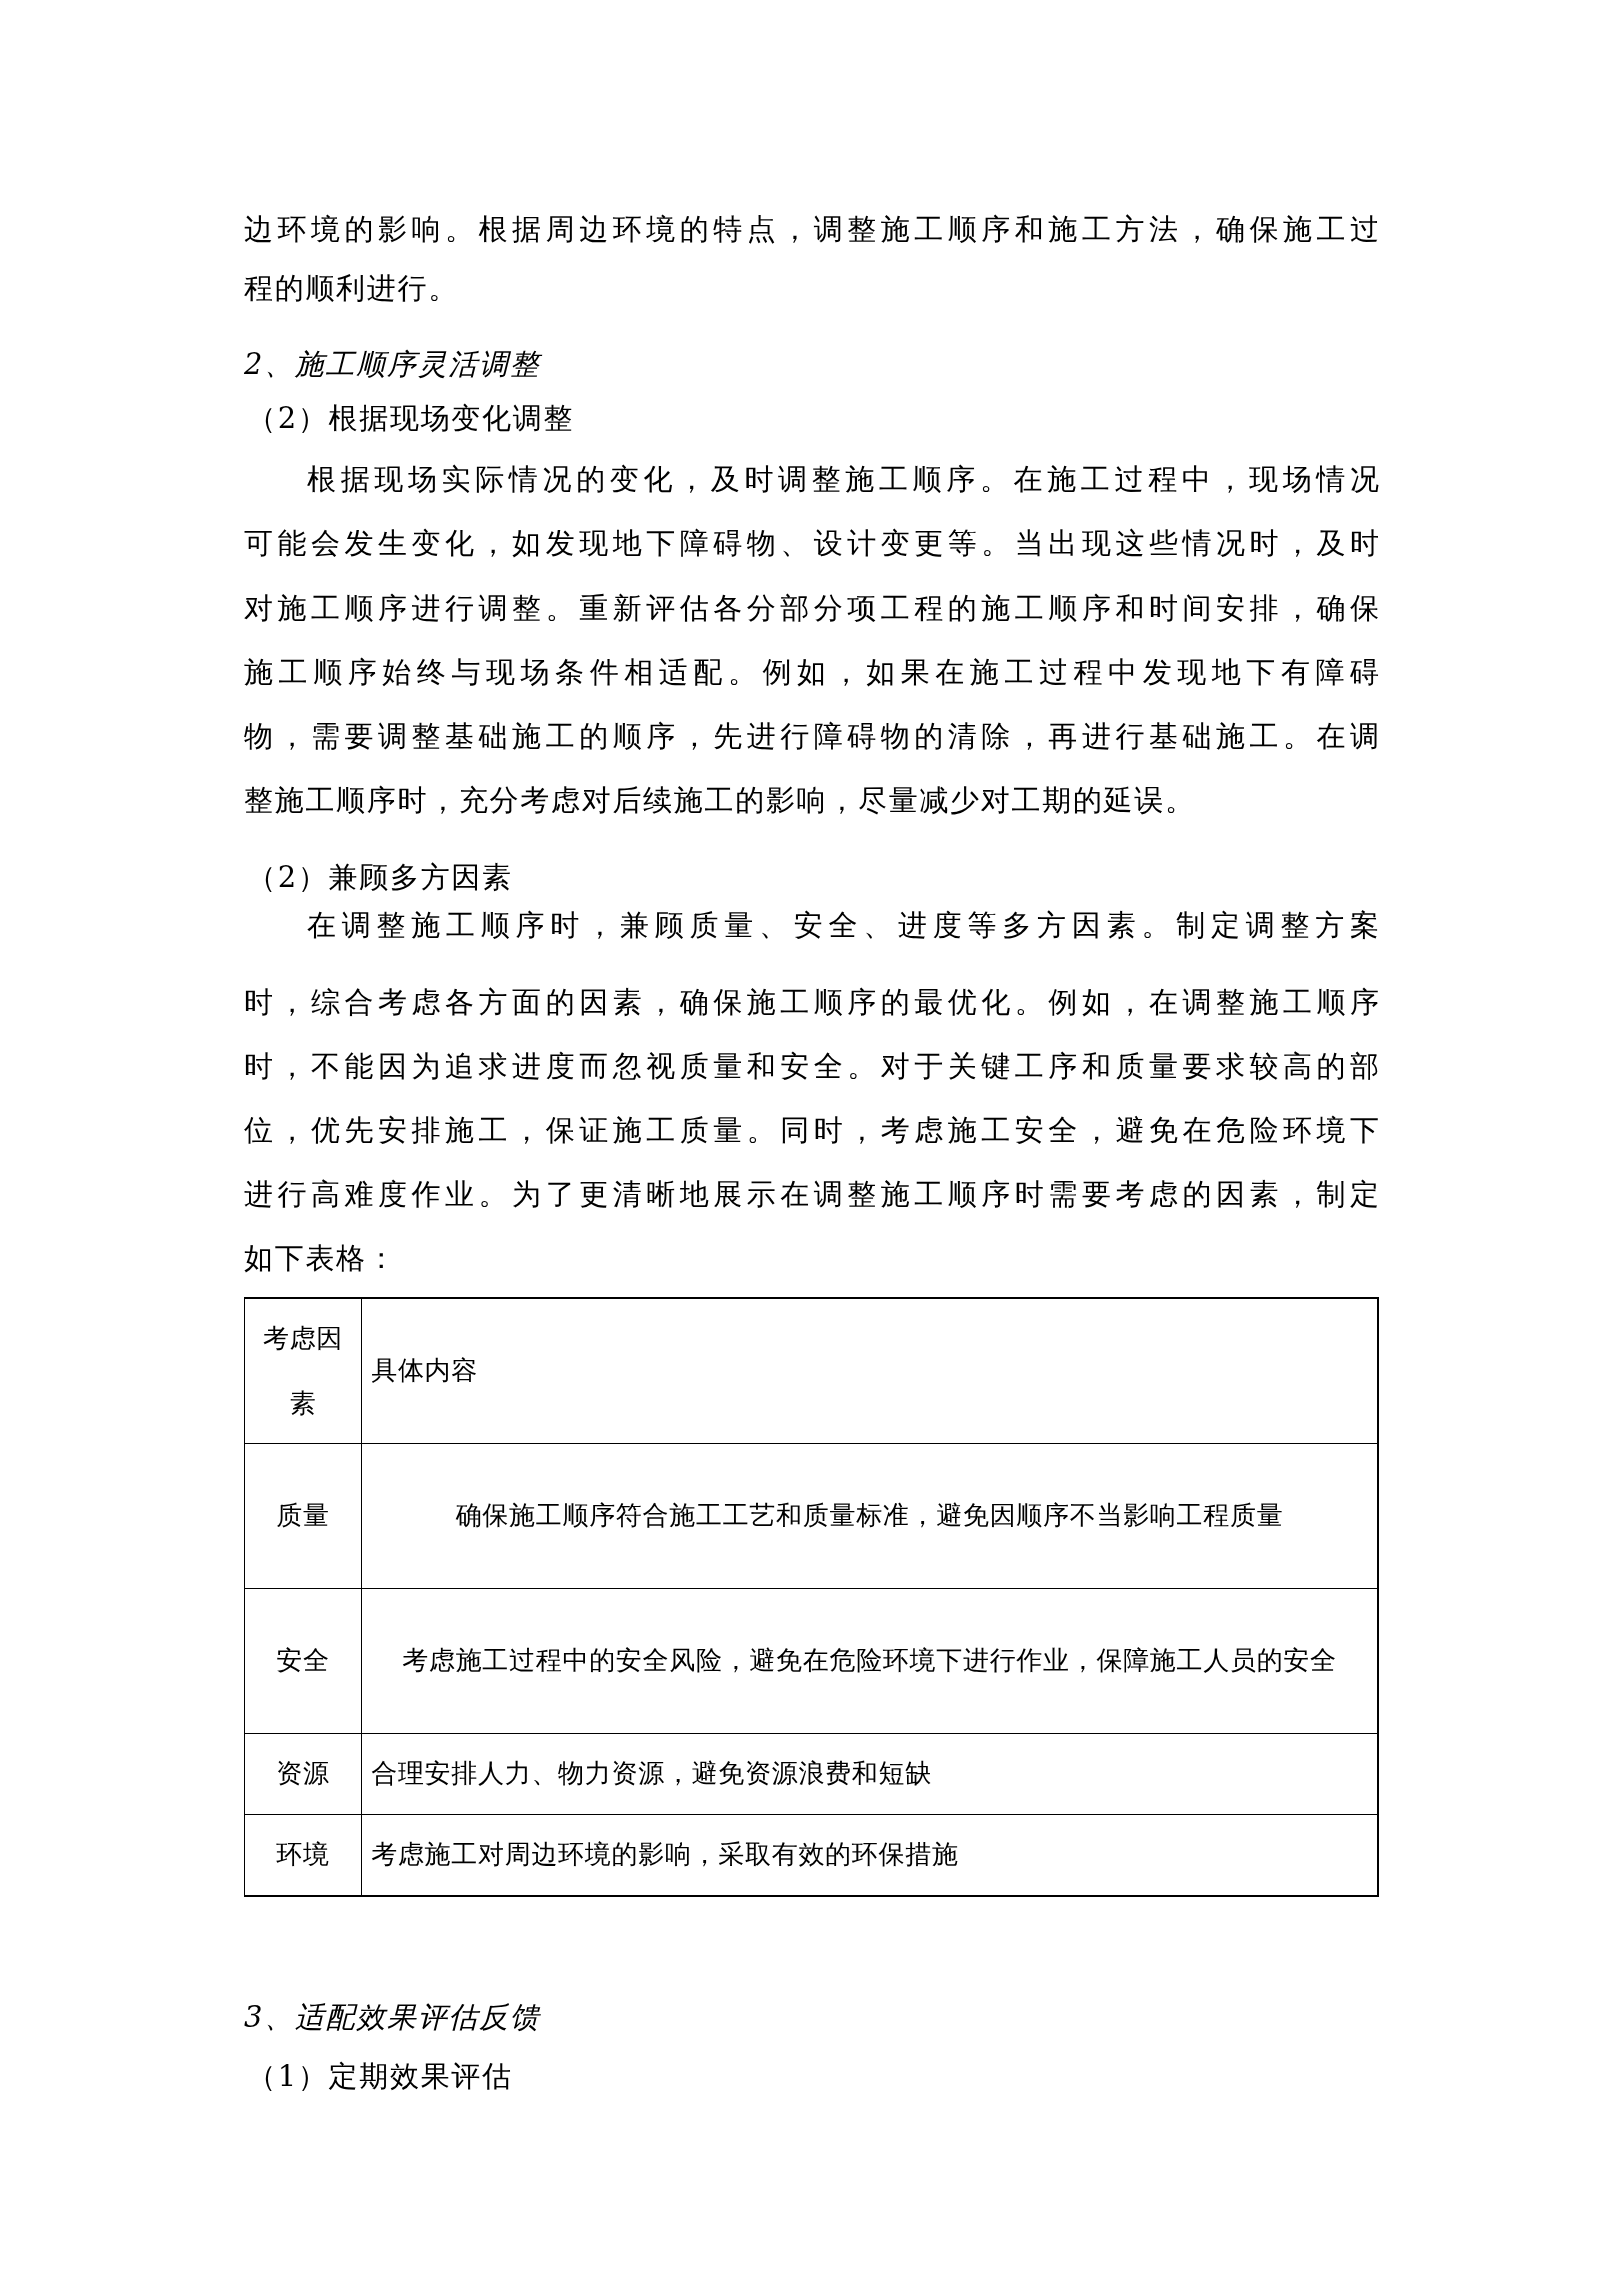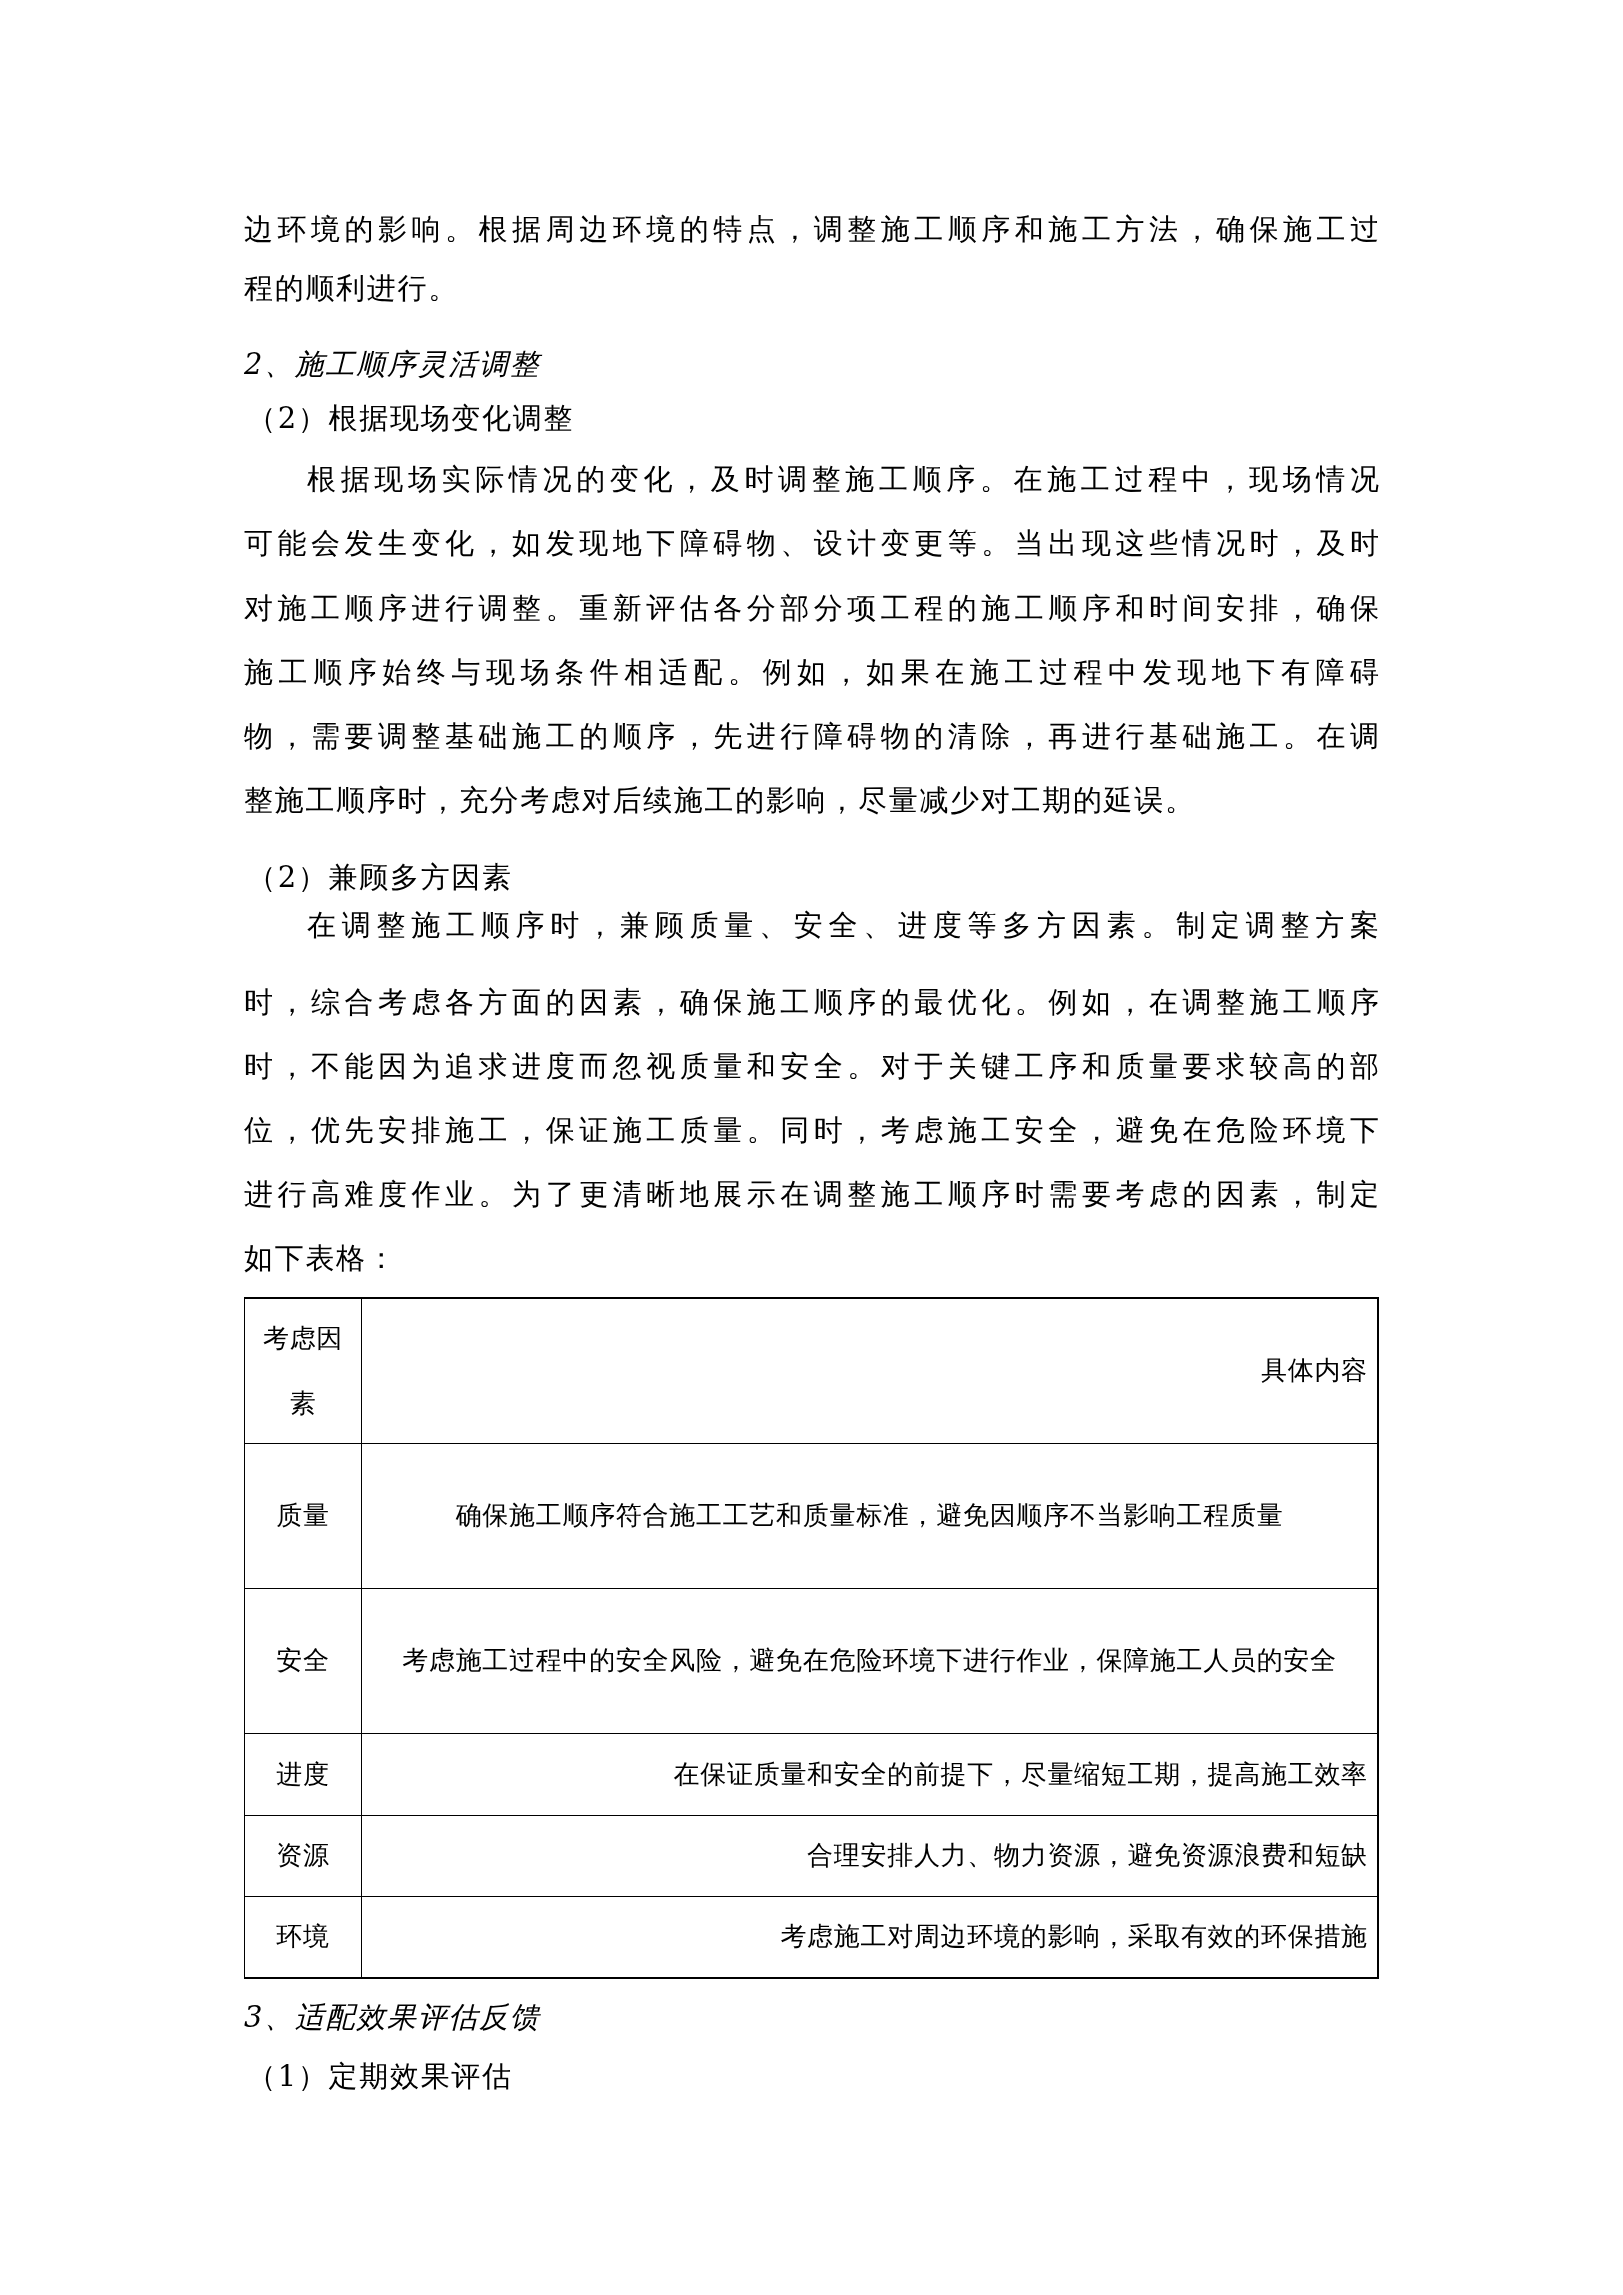--- a/index.html
+++ b/index.html
@@ -10,21 +10,21 @@
     .justify { width: 1135px; text-align: justify; text-align-last: justify; letter-spacing: 0; }
     .indent { left: 307px; width: 1072px; }
     .heading { left: 244px; font-style: italic; }
     .sub { left: 247px; }
     table.factors { position: absolute; left: 244px; top: 1297px; width: 1135px;
                     border-collapse: collapse; table-layout: fixed; }
     table.factors td { border: 1.3px solid #000; text-align: center; vertical-align: middle;
                        font-size: 26px; line-height: 65px; padding: 0 9.2px; letter-spacing: 0.7px; }
     table.factors td.col1 { width: 103px; padding: 0 6.5px; }
     table.factors td.col1.wrap { line-height: 65px; }
-    table.factors td.col2 { text-align: right; }
+    table.factors td.col2 { text-align: left; }
     table.factors td.col2.wrap { text-align: justify; text-align-last: center; padding: 0 10.5px; }
     table.factors tr:first-child td { border-top-width: 2px; }
     table.factors tr:last-child td { border-bottom-width: 2.6px; }
     table.factors td:last-child { border-right-width: 2.6px; }
   </style>
 </head>
 <body>
 
 <div class="line justify" style="top:211px;">边环境的影响。根据周边环境的特点，调整施工顺序和施工方法，确保施工过</div>
 <div class="line" style="top:270px;">程的顺利进行。</div>
@@ -54,24 +54,20 @@
     <td class="col2">具体内容</td>
   </tr>
   <tr style="height:145px;padding-left:12px;">
     <td class="col1">质量</td>
     <td class="col2 wrap">确保施工顺序符合施工工艺和质量标准，避免因顺序不当影响工程质量</td>
   </tr>
   <tr style="height:145px;">
     <td class="col1">安全</td>
     <td class="col2 wrap">考虑施工过程中的安全风险，避免在危险环境下进行作业，保障施工人员的安全</td>
   </tr>
-  <tr style="height:82px;">
-    <td class="col1">进度</td>
-    <td class="col2">在保证质量和安全的前提下，尽量缩短工期，提高施工效率</td>
-  </tr>
   <tr style="height:81px;">
     <td class="col1">资源</td>
     <td class="col2">合理安排人力、物力资源，避免资源浪费和短缺</td>
   </tr>
   <tr style="height:82px;">
     <td class="col1">环境</td>
     <td class="col2">考虑施工对周边环境的影响，采取有效的环保措施</td>
   </tr>
 </tbody>
   </table>

